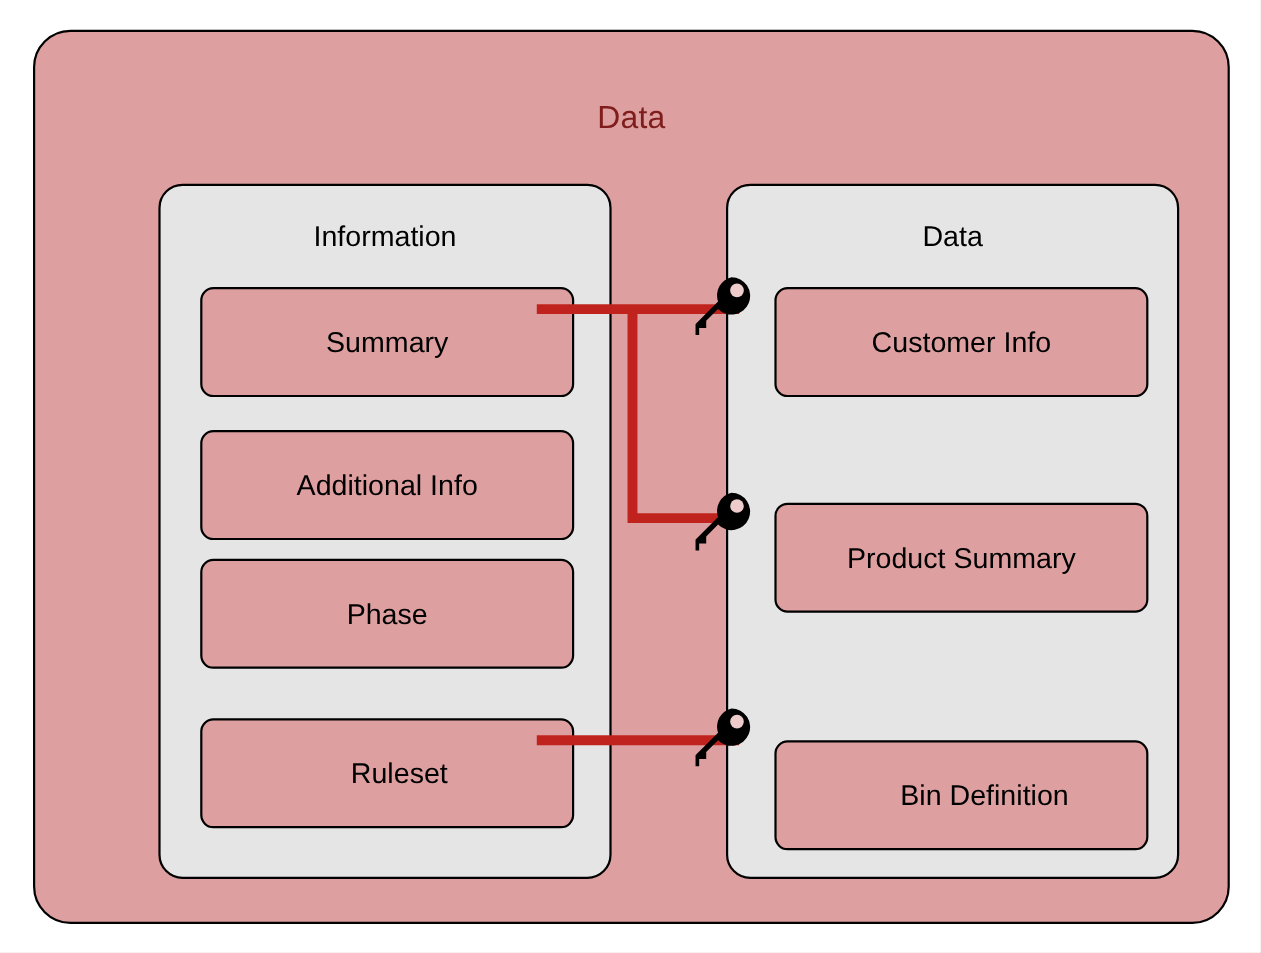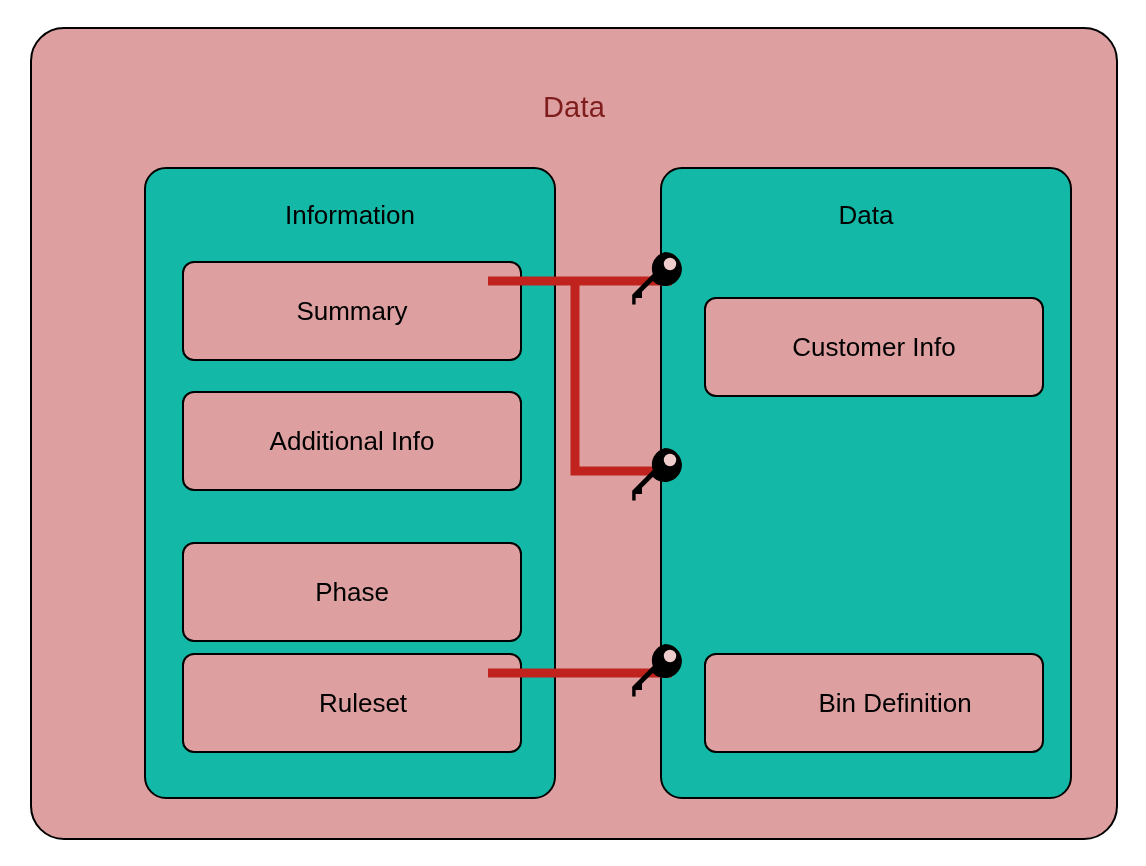--- a/index.html
+++ b/index.html
@@ -40,21 +40,21 @@
     text-align: center;
     font-size: 29px;
     color: #7f1d1d;
     letter-spacing: 0.2px;
   }
 
   
   .group-box {
     position: absolute;
     box-sizing: border-box;
-    background: #14b8a6;
+    background: #e5e5e5;
     border: 2.5px solid #000000;
     border-radius: 22px;
   }
   .group-information {
     left: 112px;
     top: 138px;
     width: 412px;
     height: 632px;
   }
   .group-spec {
@@ -87,28 +87,28 @@
   .item-label {
     font-size: 26px;
     color: #000000;
     white-space: nowrap;
   }
 
   
   .info-item { left: 36px; width: 340px; height: 100px; }
   .info-item-0 { top: 92px; }
   .info-item-1 { top: 222px; }
-  .info-item-2 { top: 373px; }
+  .info-item-2 { top: 339px; }
   .info-item-3 { top: 484px; padding-left: 22px; }
 
   
   .spec-item { left: 42px; width: 340px; height: 100px; }
-  .spec-item-0 { top: 92px; margin-top: 36px; }
+  .spec-item-0 { top: 92px; }
   .spec-item-1 { top: 288px; }
-  .spec-item-2 { top: 484px; padding-left: 42px; }
+  .spec-item-2 { top: 504px; padding-left: 42px; }
 
   
   .connectors {
     position: absolute;
     left: 0;
     top: 0;
     width: 1146px;
     height: 866px;
     pointer-events: none;
   }
@@ -151,20 +151,23 @@
       </div>
     </div>
 
     <div class="group-box group-spec">
       <div class="group-title">Data</div>
 
       <div class="item-box spec-item spec-item-0">
         <span class="item-label">Customer Info</span>
       </div>
 
+      <div class="item-box spec-item spec-item-1">
+        <span class="item-label">Product Summary</span>
+      </div>
 
       <div class="item-box spec-item spec-item-2">
         <span class="item-label">Bin Definition</span>
       </div>
     </div>
   </div>
 
   <svg class="connectors" viewBox="0 0 1146 866">
 
     <path d="M 488 281 L 672 281" stroke="#c0231e" stroke-width="9" fill="none"></path>

